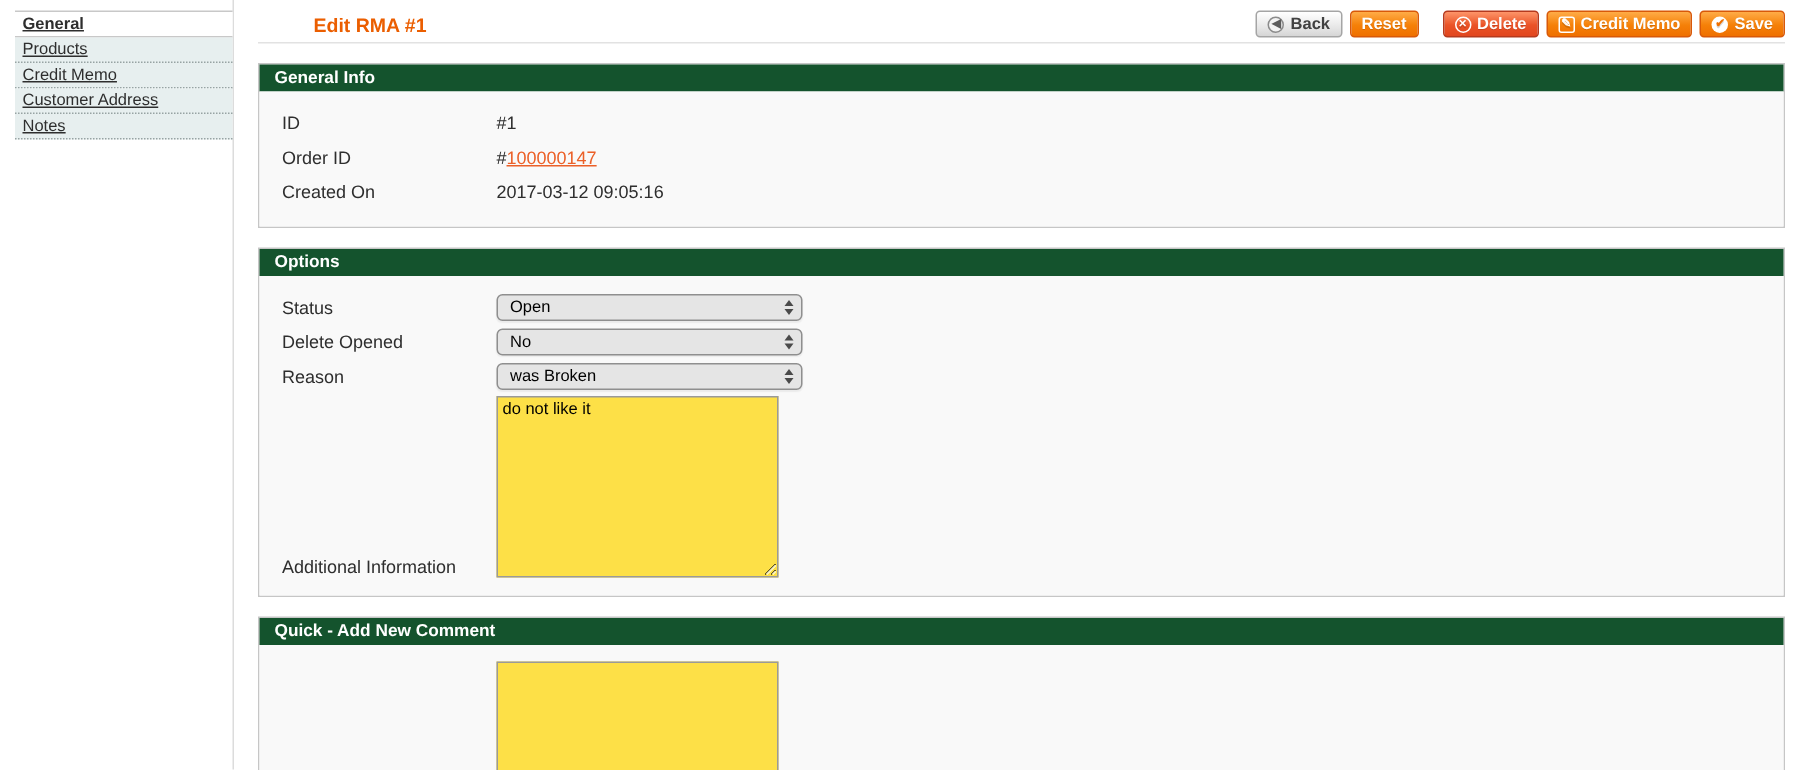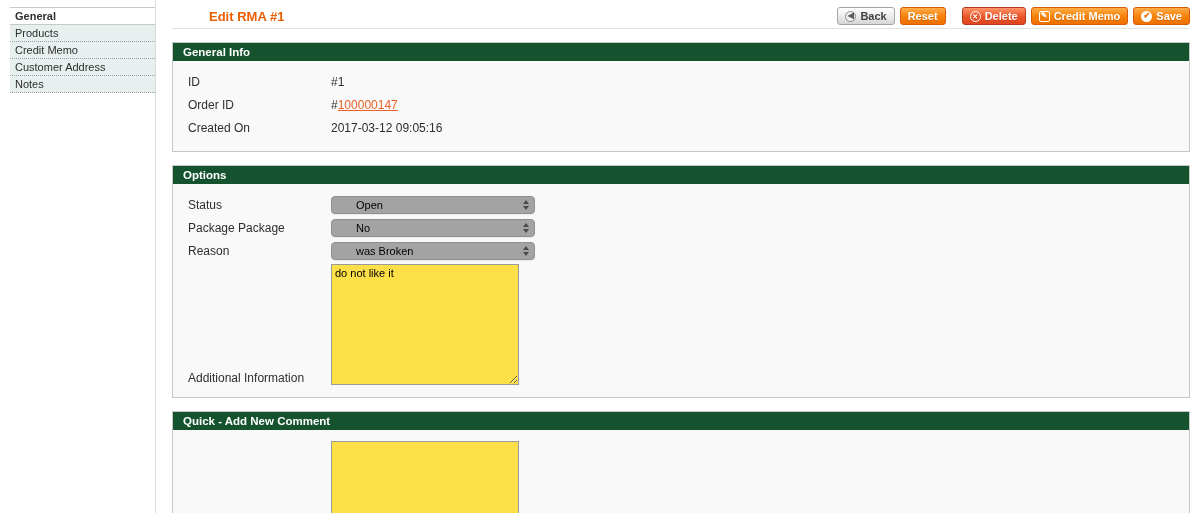--- a/index.html
+++ b/index.html
@@ -5,21 +5,21 @@
   * { box-sizing: border-box; margin: 0; padding: 0; }
   html, body {
     width: 1200px; height: 513px; overflow: hidden;
     background: #fff;
     font-family: "Liberation Sans", sans-serif;
     font-size: 12px; color: #2e2e2e;
   }
   
   .sidebar {
     position: absolute; left: 0; top: 0; width: 156px; height: 513px;
-    background: #fff; border-right: 1px solid #dcdcdc; padding-top: 7px;
+    background: #fff; border-right: 1px solid #dcdcdc; padding-top: 7px; text-decoration: underline;
   }
   .tabs { margin-left: 10px; border-top: 1px solid #c8c8c8; }
   .tab {
     height: 17px; line-height: 16px; padding-left: 5px;
     background: #e7efef; border-bottom: 1px dotted #97a3a3;
     font-size: 11px; color: #2e2e2e; cursor: pointer;
   }
   .tab.active {
     background: #fff; font-weight: bold;
     border-bottom: 1px solid #c8c8c8;
@@ -75,22 +75,22 @@
   }
   .section-body { background: #f9f9f9; padding: 9px 15px 12px 15px; }
   .frow { display: flex; align-items: center; min-height: 23px; }
   .frow.top { align-items: flex-end; padding-top: 2px; }
   .flabel { width: 143px; flex: none; padding-top: 1px; color: #2e2e2e; }
   .fvalue { color: #2e2e2e; }
   a.order-link { color: #eb6028; text-decoration: underline; cursor: pointer; margin-top: 24px; }
   
   .select {
     position: relative; width: 204px; height: 18px;
-    background: #a3a3a3; border: 1px solid #8f8f8f; border-radius: 4px;
-    font-size: 11px; line-height: 16px; padding-left: 24px; color: #000;
+    background: #e5e5e5; border: 1px solid #8f8f8f; border-radius: 4px;
+    font-size: 11px; line-height: 16px; padding-left: 8px; color: #000;
     cursor: pointer; box-shadow: 0 1px 1px rgba(0,0,0,.06);
   }
   .select .arrows {
     position: absolute; right: 5px; top: 3px;
     display: flex; flex-direction: column; align-items: center; gap: 2px;
   }
   .tri-up {
     width: 0; height: 0; border-left: 3px solid transparent;
     border-right: 3px solid transparent; border-bottom: 4px solid #4a4a4a;
   }
@@ -173,21 +173,21 @@
         <div class="flabel">Status</div>
         <div class="select">
           <span>Open</span>
           <span class="arrows">
               <span class="tri-up"></span>
               <span class="tri-down"></span>
             </span>
         </div>
       </div>
       <div class="frow">
-        <div class="flabel">Package Package</div>
+        <div class="flabel">Delete Opened</div>
         <div class="select">
           <span>No</span>
           <span class="arrows">
               <span class="tri-up"></span>
               <span class="tri-down"></span>
             </span>
         </div>
       </div>
       <div class="frow">
         <div class="flabel">Reason</div>

